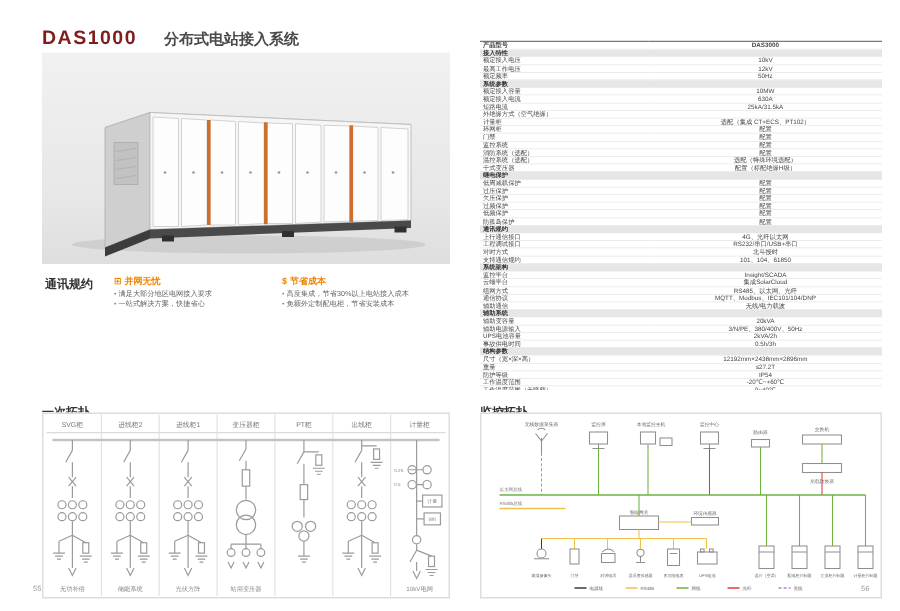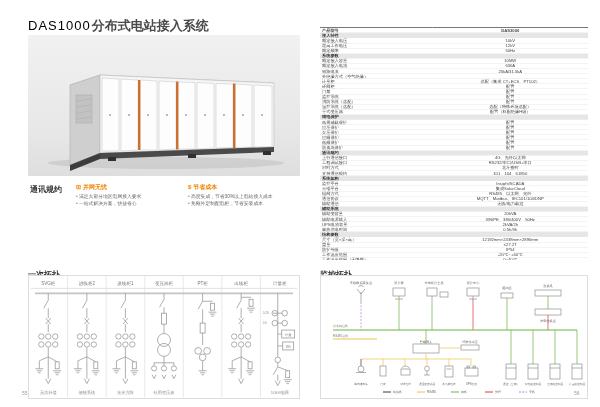--- a/index.html
+++ b/index.html
@@ -4,22 +4,22 @@
 <style>
   html,body{margin:0;padding:0;}
   body{
     width:600px;height:407px;position:relative;overflow:hidden;
     background:#ffffff;
     font-family:"Liberation Sans","DejaVu Sans",sans-serif;
     -webkit-font-smoothing:antialiased;
   }
   
   .brand{position:absolute;left:28px;top:16px;white-space:nowrap;}
-  .brand .model{color:#000000;font-size:13px;font-weight:normal;letter-spacing:1px;}
-  .brand .sub{color:#4a4a4a;font-size:13px;font-weight:bold;margin-left:1px;}
+  .brand .model{color:#7f1d1d;font-size:13px;font-weight:bold;letter-spacing:1px;}
+  .brand .sub{color:#4a4a4a;font-size:10px;font-weight:bold;margin-left:18px;}
   
   .hero{position:absolute;left:28px;top:35px;width:272px;height:141px;
         background:linear-gradient(180deg,#f1f1f1 0%,#e7e7e7 70%,#dedede 100%);}
   .hero svg{display:block;}
   
   .features{position:absolute;left:30px;top:183px;width:272px;height:34px;}
   .f-label{position:absolute;left:0;top:1px;font-size:8px;font-weight:bold;color:#333;}
   .f-group{position:absolute;top:0;width:100px;}
   .f-group.g0{left:46px;}
   .f-group.g1{left:158px;}

